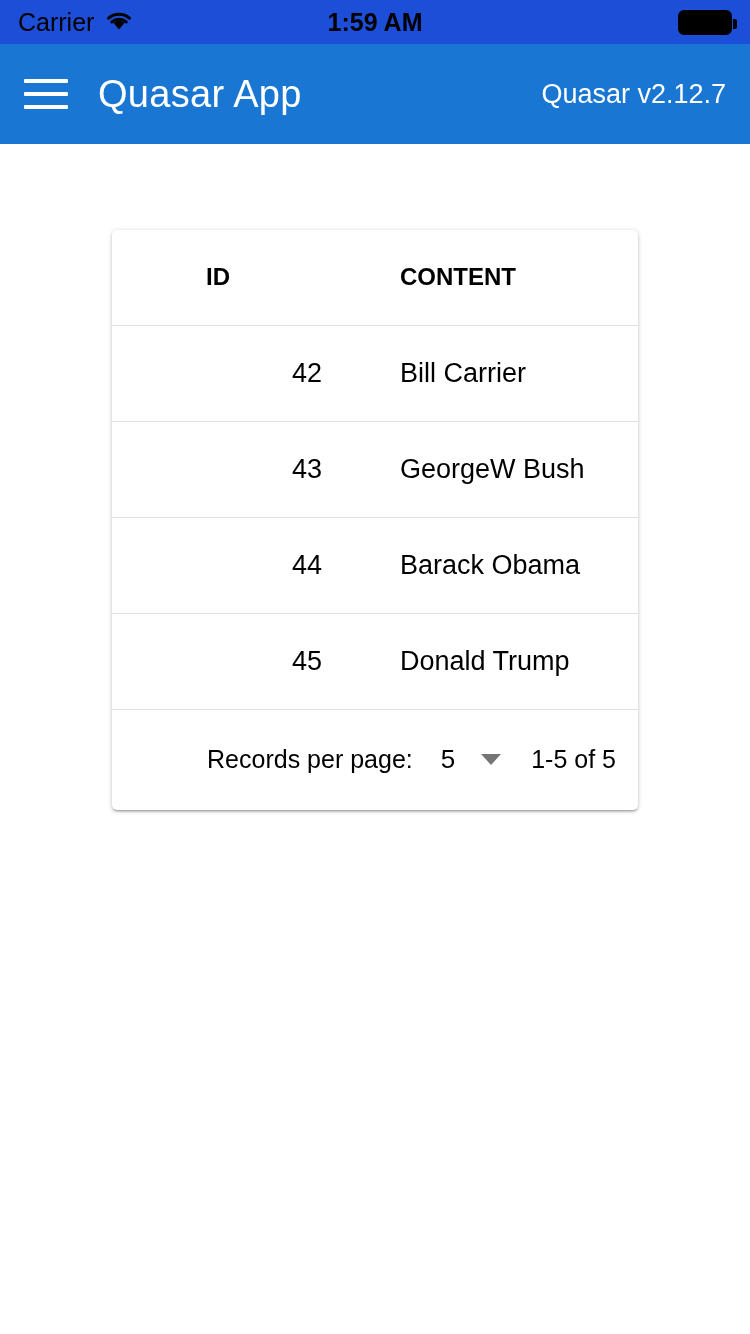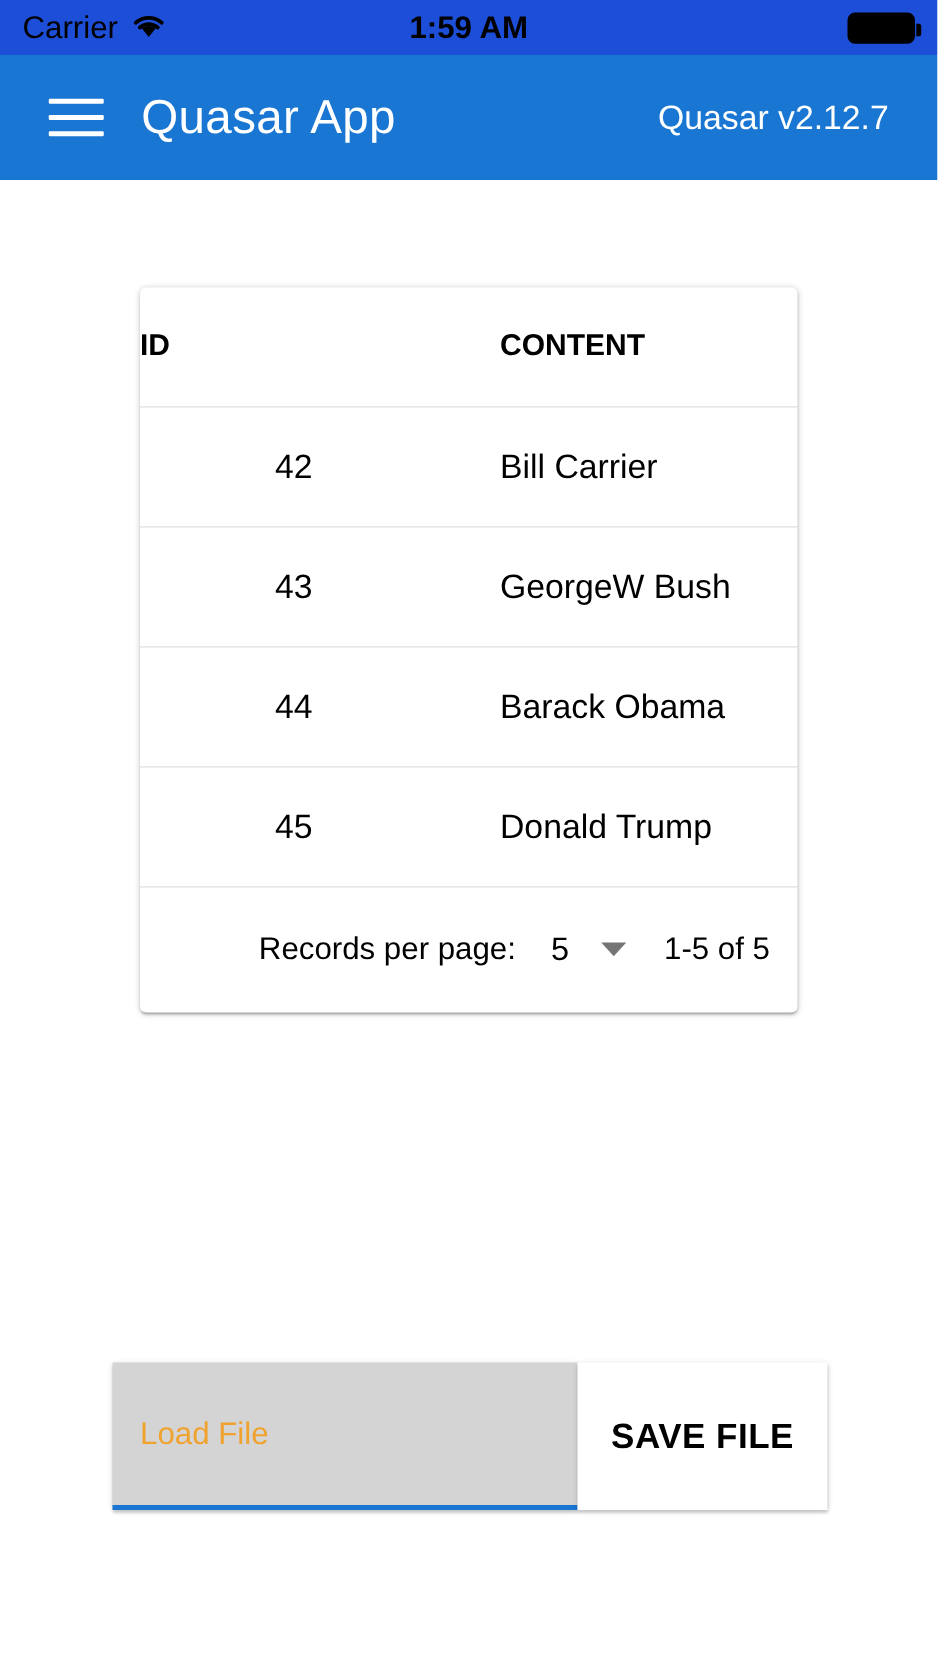--- a/index.html
+++ b/index.html
@@ -64,21 +64,21 @@
     background: #000;
     border-radius: 0 2px 2px 0;
   }
 
   
   .toolbar {
     height: 100px;
     background: #1976d2;
     display: flex;
     align-items: center;
-    padding: 0 39px;
+    padding: 0 24px;
     color: #fff;
   }
   .menu-btn {
     width: 56px;
     height: 56px;
     display: flex;
     flex-direction: column;
     justify-content: center;
     gap: 9px;
     cursor: pointer;
@@ -127,37 +127,37 @@
   table.data-table th {
     height: 95px;
     font-size: 24px;
     font-weight: bold;
     color: #000;
     border-bottom: 1px solid #e0e0e0;
     vertical-align: middle;
   }
   table.data-table th.col-id {
     width: 212px;
-    text-align: left;
+    text-align: center;
     padding-right: 0px;
     margin-left: 34px;
   }
   table.data-table th.col-content {
     text-align: left;
     padding-left: 76px;
   }
   table.data-table td {
     height: 96px;
     font-size: 27px;
     color: #000;
     border-bottom: 1px solid #e0e0e0;
     vertical-align: middle;
   }
   table.data-table td.cell-id {
-    text-align: center;
+    text-align: right;
     padding-right: 2px;
     padding-left: 36px;
   }
   table.data-table td.cell-content {
     text-align: left;
     padding-left: 76px;
   }
 
   .table-footer {
     height: 100px;
@@ -284,18 +284,14 @@
     </table>
 
     <div class="table-footer">
       <span class="rpp-label">Records per page:</span>
       <span class="rpp-value">5</span>
       <span class="rpp-arrow"></span>
       <span class="range-text">1-5 of 5</span>
     </div>
   </div>
 
-  <div class="btn-row">
-    <button class="load-file-btn">Load File</button>
-    <button class="save-file-btn">SAVE FILE</button>
-  </div>
 
 </div>
 
 </body></html>

